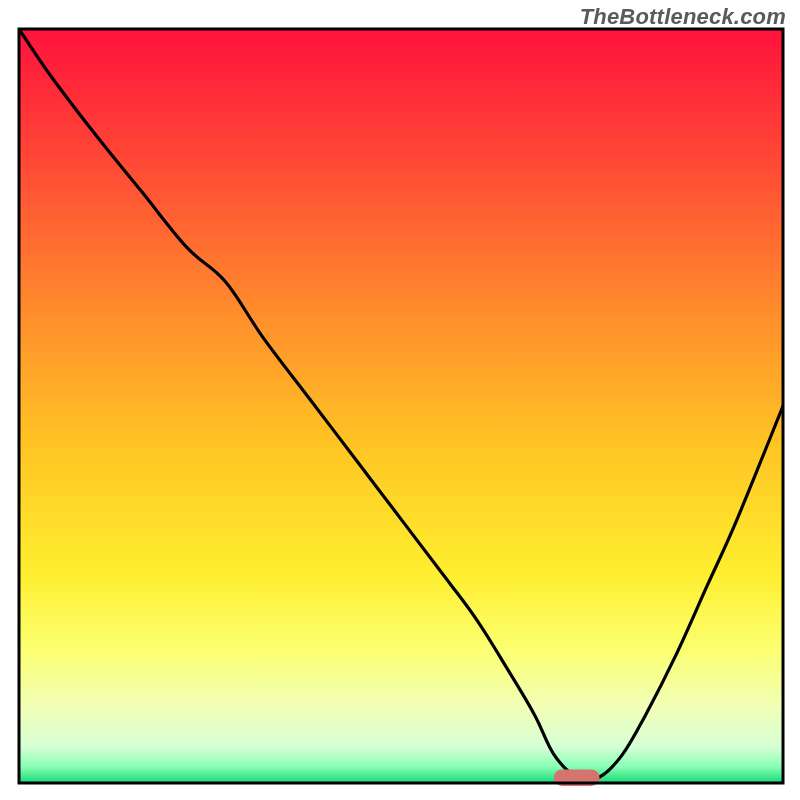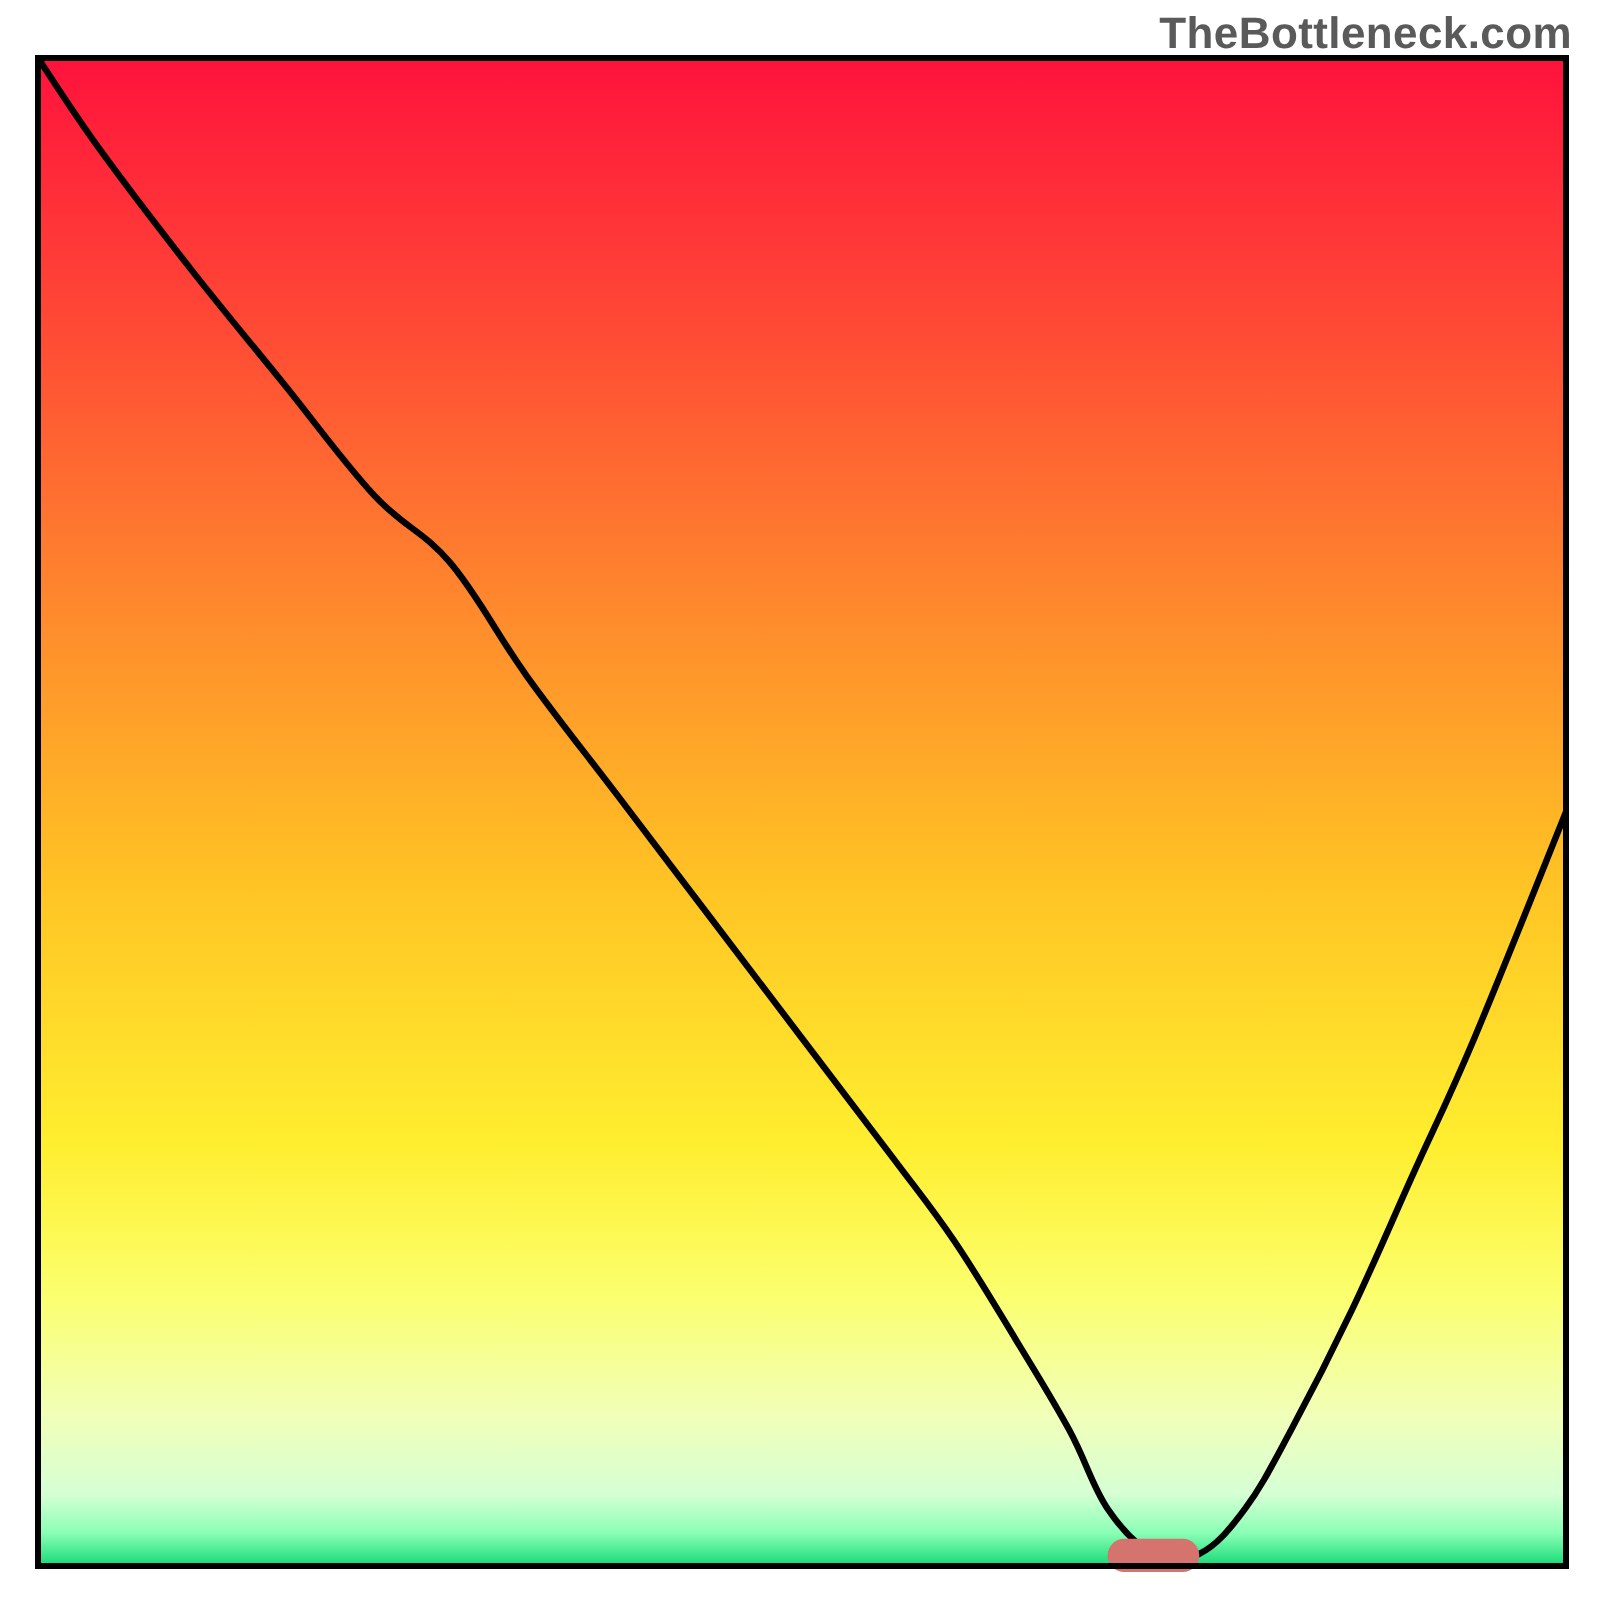--- a/index.html
+++ b/index.html
@@ -9,20 +9,21 @@
     height: 800px;
     background: #ffffff;
     font-family: Arial, Helvetica, sans-serif;
     overflow: hidden;
   }
   .frame {
     position: relative;
     width: 800px;
     height: 800px;
     box-sizing: border-box;
+    font-style: italic;
   }
   .watermark {
     position: absolute;
     top: 4px;
     right: 14px;
     font-size: 22px;
     font-weight: 600;
     color: #5a5a5a;
     letter-spacing: 0.2px;
     z-index: 20;

